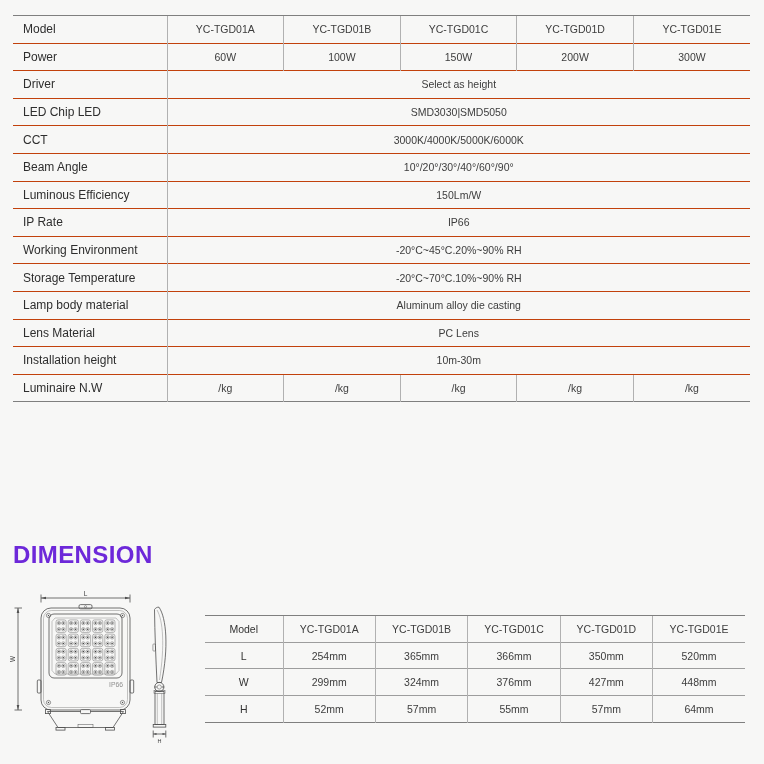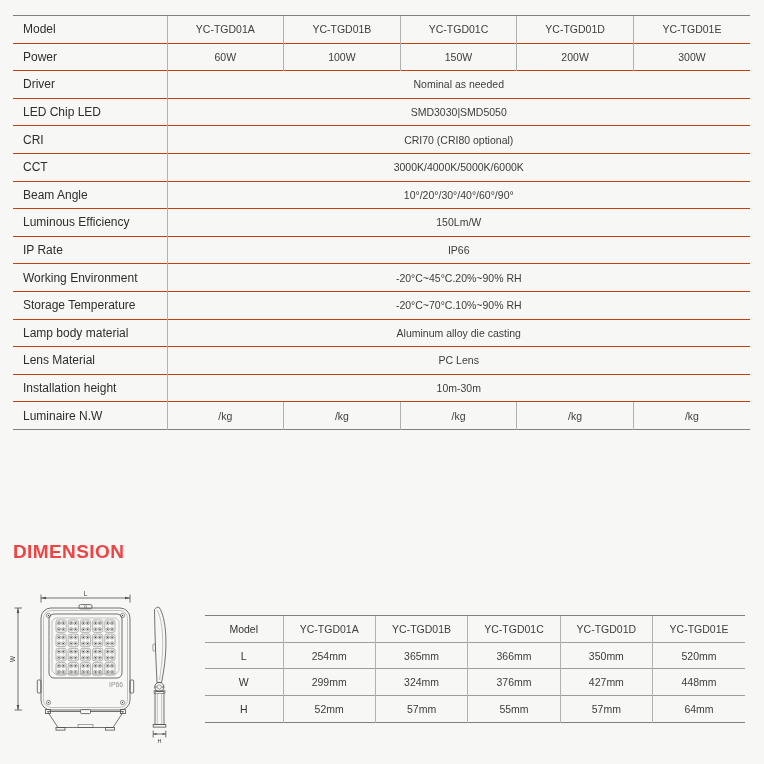--- a/index.html
+++ b/index.html
@@ -28,21 +28,21 @@
   .spec-table tr:first-child td { border-top: 1px solid #7f7f7f; }
   .spec-table td + td { border-left: 1px solid #b1b1b1; }
   .spec-table td.lbl {
     text-align: left; padding-left: 10px;
     font-size: 12px; color: #2e2e2e;
   }
 
   
   .dim-title {
     position: absolute; left: 13px; top: 541px;
-    font-size: 19px; font-weight: 700; color: #ef4444;
+    font-size: 24px; font-weight: 700; color: #6d28d9;
     letter-spacing: 0.4px;
   }
 
   
   .drawing { position: absolute; left: 10px; top: 586px; width: 190px; height: 175px; }
 
   
   .dim-table {
     position: absolute; left: 205px; top: 615px; width: 540px;
     border-bottom: 1px solid #7f7f7f;
@@ -84,29 +84,25 @@
         <tr>
           <td class="lbl">Power</td>
           <td class="val">60W</td>
           <td class="val">100W</td>
           <td class="val">150W</td>
           <td class="val">200W</td>
           <td class="val">300W</td>
         </tr>
         <tr>
           <td class="lbl">Driver</td>
-          <td class="val" colspan="5">Nominal as needed</td>
+          <td class="val" colspan="5">Select as height</td>
         </tr>
         <tr>
           <td class="lbl">LED Chip LED</td>
           <td class="val" colspan="5">SMD3030|SMD5050</td>
-        </tr>
-        <tr>
-          <td class="lbl">CRI</td>
-          <td class="val" colspan="5">CRI70 (CRI80 optional)</td>
         </tr>
         <tr>
           <td class="lbl">CCT</td>
           <td class="val" colspan="5">3000K/4000K/5000K/6000K</td>
         </tr>
         <tr>
           <td class="lbl">Beam Angle</td>
           <td class="val" colspan="5">10°/20°/30°/40°/60°/90°</td>
         </tr>
         <tr>

